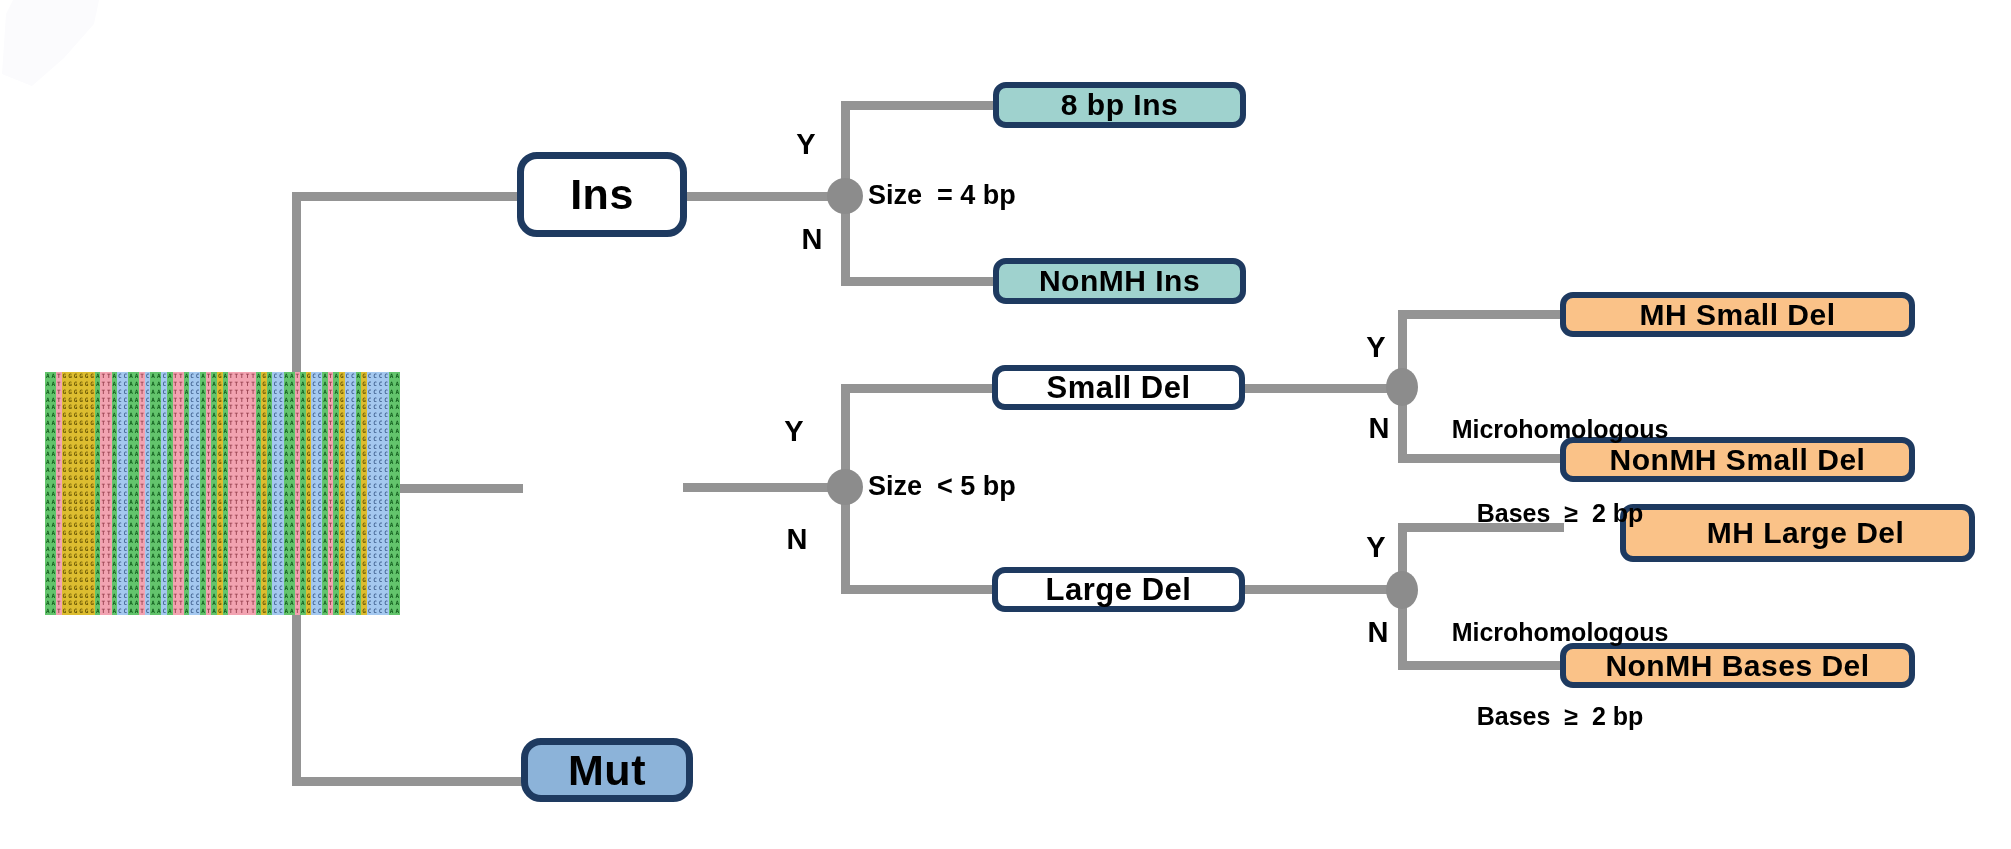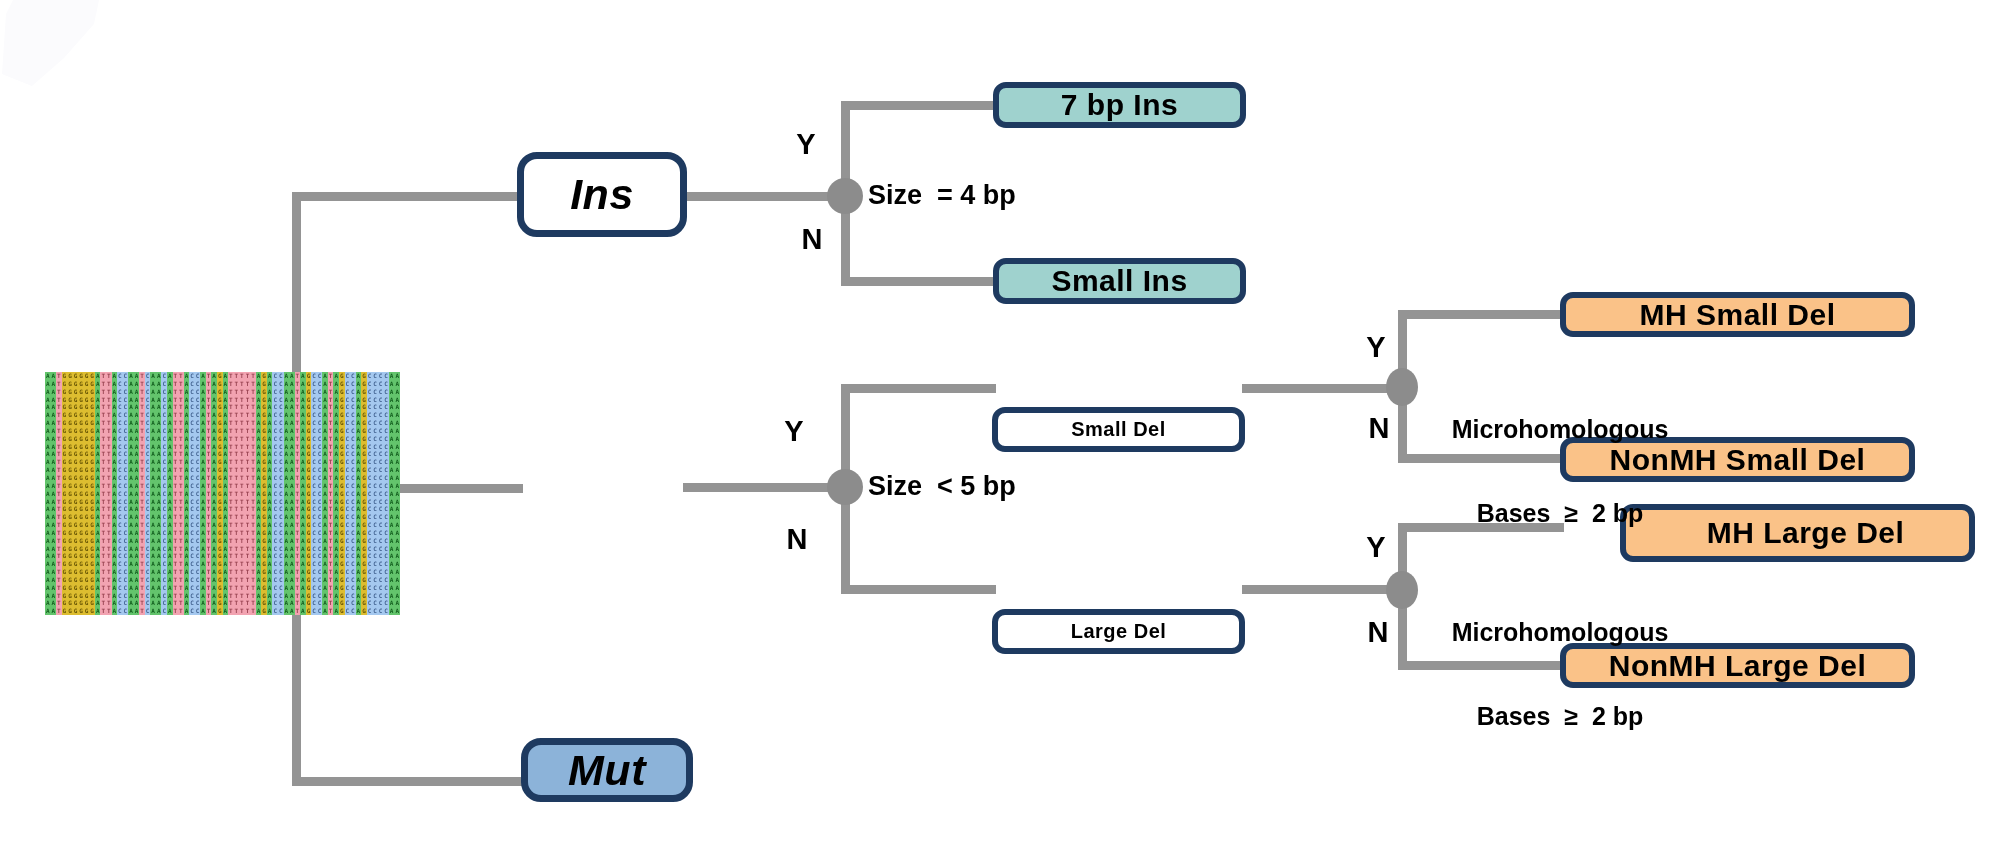--- a/index.html
+++ b/index.html
@@ -19,22 +19,22 @@
   
   .jc{position:absolute;background:var(--junction,#8c8c8c);border-radius:50%;}
   
   .box{
     position:absolute;box-sizing:border-box;
     border:6px solid var(--border,#1e3a60);
     display:flex;align-items:center;justify-content:center;
     font-weight:bold;color:#000;background:#ffffff;
     letter-spacing:.5px;
   }
-  .big{border-width:7px;border-radius:20px;font-size:43px;font-style:italic;}
-  .mid{border-radius:13px;font-size:20px;margin-top:42px;}
+  .big{border-width:7px;border-radius:20px;font-size:43px;}
+  .mid{border-radius:13px;font-size:31px;}
   .leaf{border-radius:13px;font-size:30px;}
   .fill-teal{background:var(--teal,#9fd2ce);}
   .fill-orange{background:var(--orange,#fac288);}
   .fill-blue{background:var(--mut-blue,#8cb3d9);}
   
   .yn{
     position:absolute;font-weight:bold;font-size:29px;color:#000;
     transform:translate(-50%,-50%);
   }
   
@@ -2143,30 +2143,30 @@
 A
 A
 A
 A
 </div>
     </div>
 
   <div class="box big" style="left:517px;top:152px;width:170px;height:85px;">Ins</div>
   <div class="box big fill-blue" style="left:521px;top:738px;width:172px;height:64px;">Mut</div>
 
-  <div class="box leaf fill-teal" style="left:993px;top:82px;width:253px;height:46px;">7 bp Ins</div>
-  <div class="box leaf fill-teal" style="left:993px;top:258px;width:253px;height:46px;">Small Ins</div>
+  <div class="box leaf fill-teal" style="left:993px;top:82px;width:253px;height:46px;">8 bp Ins</div>
+  <div class="box leaf fill-teal" style="left:993px;top:258px;width:253px;height:46px;">NonMH Ins</div>
 
   <div class="box mid" style="left:992px;top:365px;width:253px;height:45px;">Small Del</div>
   <div class="box leaf fill-orange" style="left:1560px;top:292px;width:355px;height:45px;">MH Small Del</div>
 
   <div class="box mid" style="left:992px;top:567px;width:253px;height:45px;">Large Del</div>
   <div class="box leaf fill-orange" style="left:1560px;top:437px;width:355px;height:45px;text-align:right;">NonMH Small Del</div>
   <div class="box leaf fill-orange" style="left:1620px;top:504px;width:355px;height:58px;padding-left:16px;">MH Large Del</div>
-  <div class="box leaf fill-orange" style="left:1560px;top:643px;width:355px;height:45px;">NonMH Large Del</div>
+  <div class="box leaf fill-orange" style="left:1560px;top:643px;width:355px;height:45px;">NonMH Bases Del</div>
 
   <div class="yn" style="left:806px;top:144px;">Y</div>
   <div class="yn" style="left:812px;top:239px;">N</div>
   <div class="yn" style="left:794px;top:431px;">Y</div>
   <div class="yn" style="left:797px;top:539px;">N</div>
   <div class="yn" style="left:1376px;top:347px;">Y</div>
   <div class="yn" style="left:1379px;top:428px;">N</div>
   <div class="yn" style="left:1376px;top:547px;">Y</div>
   <div class="yn" style="left:1378px;top:632px;">N</div>
 

